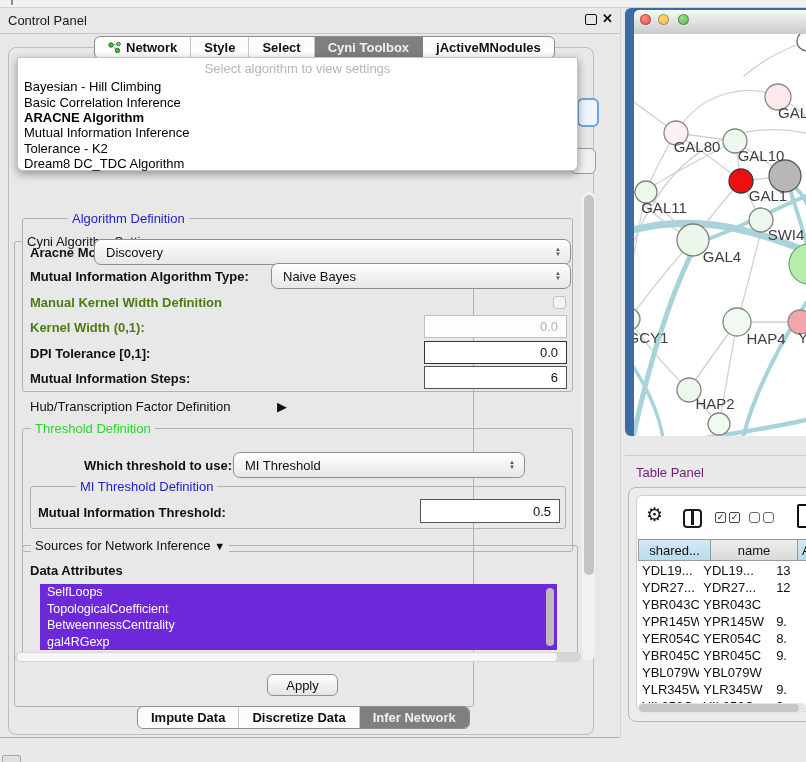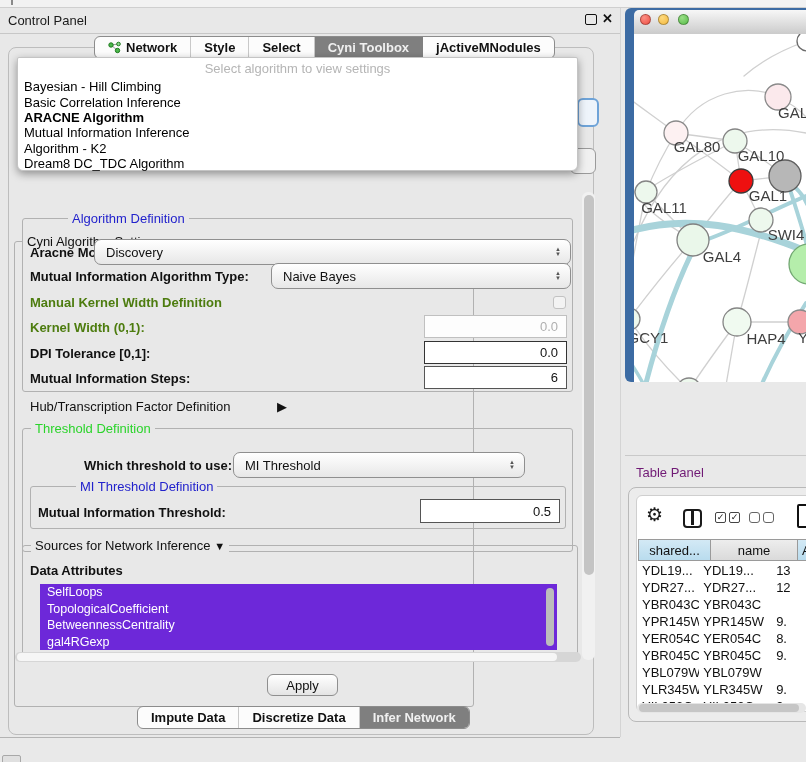--- a/index.html
+++ b/index.html
@@ -59,21 +59,21 @@
   .tri{font-size:11px;color:#111;}
   
   .attr-list{left:40px;top:584px;width:517px;height:66px;background:#fff;overflow:hidden;}
   .attr-item{height:16.5px;background:#6d28d9;color:#fff;font-size:12.5px;display:flex;align-items:center;
              padding-left:7px;white-space:nowrap;}
   .attr-scroll{left:546px;top:588px;width:8px;height:58px;background:#bcbcbc;border-radius:4px;z-index:3;}
   
   .btn{border:1px solid #8f8f8f;border-radius:6px;background:linear-gradient(#ffffff,#e4e4e4);
        display:flex;align-items:center;justify-content:center;font-size:13px;color:#111;box-sizing:border-box;}
   
-  .net-frame{left:625px;top:8px;width:181px;height:374px;background:#3c6ba3;border-radius:6px 0 0 6px;overflow:hidden;}
+  .net-frame{left:625px;top:8px;width:181px;height:428px;background:#3c6ba3;border-radius:6px 0 0 6px;overflow:hidden;}
   .net-titlebar{position:absolute;left:9px;top:2px;width:172px;height:24px;
                 background:linear-gradient(#f7f7f7,#cbcbcb);border-bottom:1px solid #8f8f8f;border-radius:5px 0 0 0;}
   .light{position:absolute;top:6px;width:11px;height:11px;border-radius:50%;border:1px solid rgba(0,0,0,.28);box-sizing:border-box;}
   .net-canvas{position:absolute;left:9px;top:26px;width:172px;height:404px;background:#ffffff;}
   
   .tp-header-strip{left:625px;top:455px;width:181px;height:28px;border-top:1px solid #c9c9c9;}
   .tp-title{left:636px;top:465px;font-size:13px;color:#701a75;}
   .tp-shell{left:628px;top:487px;width:192px;height:235px;background:#ececec;border:1px solid #b9b9b9;border-radius:8px;box-sizing:border-box;}
   .tp-inner{left:636px;top:495px;width:184px;height:217px;background:#fff;border:1px solid #cfcfcf;border-radius:6px;box-sizing:border-box;}
   .gear{left:646px;top:505px;font-size:19px;color:#1a1a1a;line-height:19px;}
@@ -140,21 +140,21 @@
   <div class="abs frag-combo"></div>
   <div class="abs frag-box"></div>
 
   <div class="abs popup">
     <div class="pop-placeholder">Select algorithm to view settings</div>
     <div class="pop-list" id="popup-list">
         <div class="pop-item">Bayesian - Hill Climbing</div>
         <div class="pop-item">Basic Correlation Inference</div>
         <div class="pop-item bold">ARACNE Algorithm</div>
         <div class="pop-item">Mutual Information Inference</div>
-        <div class="pop-item">Algorithm - K2</div>
+        <div class="pop-item">Tolerance - K2</div>
         <div class="pop-item">Dream8 DC_TDC Algorithm</div>
       </div>
   </div>
 
   <div class="abs vscroll-track"></div>
   <div class="abs vscroll-thumb"></div>
 
   <div class="abs grp" style="left:14px;top:208px;width:460px;height:466px;margin-top:33px;">
     <div class="grp-title">Cyni Algorithm Settings</div>
   </div>

